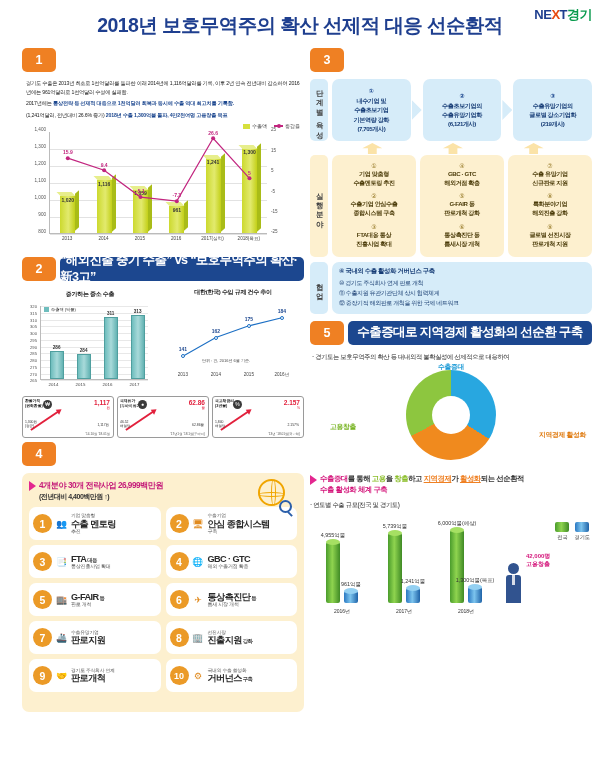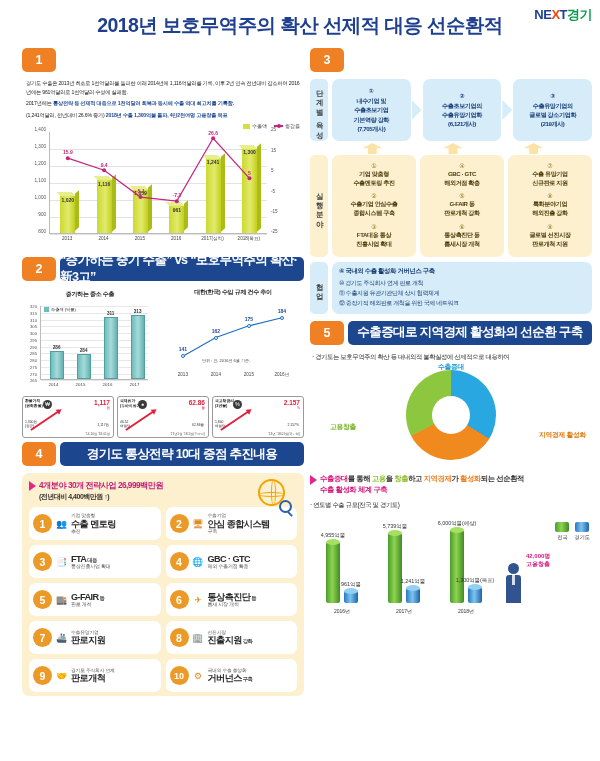--- a/index.html
+++ b/index.html
@@ -125,21 +125,21 @@
   .impl-col{flex:1;background:#fdf0cf;border-radius:7px;padding:4px 2px;text-align:center;}
   .impl-item{margin:3px 0 5px;}
   .impl-item .n{font-size:6px;color:#8a6b12;}
   .impl-item .l{font-size:6.1px;font-weight:bold;color:#4a3a08;line-height:1.5;letter-spacing:-.4px;}
   .coop-row{display:flex;gap:4px;margin-top:5px;}
   .coop-box{flex:1;background:#d6ecf9;border-radius:7px;padding:5px 7px;}
   .coop-title{font-size:6.4px;font-weight:bold;color:#153b75;margin-bottom:3px;letter-spacing:-.4px;}
   .coop-li{font-size:6px;color:#1b3f73;line-height:1.65;letter-spacing:-.4px;}
 
   
-  .s4-body{background:#fdf0cf;border-radius:7px;padding:7px 7px 4px;position:relative;}
+  .s4-body{background:#fdf0cf;border-radius:7px;padding:7px 7px 20px;position:relative;}
   .s4-banner{position:relative;padding-left:10px;margin-bottom:5px;}
   .s4-banner .tri{position:absolute;left:0;top:1px;width:0;height:0;border-left:7px solid #e3268f;border-top:5px solid transparent;border-bottom:5px solid transparent;}
   .s4-l1{font-size:8.2px;font-weight:bold;color:#c51c7a;letter-spacing:-.5px;}
   .s4-l2{font-size:7px;font-weight:bold;color:#333;letter-spacing:-.5px;margin-top:1px;}
   .globe{position:absolute;right:12px;top:6px;width:34px;height:34px;}
   .globe .g{position:absolute;left:0;top:0;width:27px;height:27px;border-radius:50%;border:2px solid #f0a500;}
   .globe .g::before{content:"";position:absolute;left:11px;top:-2px;width:3px;height:27px;border-left:1.6px solid #f0a500;border-right:1.6px solid #f0a500;border-radius:50%;}
   .globe .g::after{content:"";position:absolute;left:-2px;top:11px;width:27px;height:3px;border-top:1.6px solid #f0a500;border-bottom:1.6px solid #f0a500;border-radius:50%;}
   .globe .mg{position:absolute;right:0;bottom:0;width:13px;height:13px;border-radius:50%;border:2px solid #2b5faa;}
   .globe .mgh{position:absolute;right:-1px;bottom:-2px;width:6px;height:2px;background:#2b5faa;transform:rotate(45deg);}
@@ -164,21 +164,21 @@
   .donut::after{content:"";position:absolute;left:26px;top:26px;width:38px;height:38px;border-radius:50%;background:#fff;}
   .dlab{position:absolute;font-size:6.8px;font-weight:bold;letter-spacing:-.3px;}
   .dl-top{left:0;right:0;top:-2px;text-align:center;color:#1c9ad6;}
   .dl-r{right:6px;top:66px;color:#e07c12;}
   .dl-l{left:20px;top:58px;color:#7ab526;}
   .s5-banner{position:relative;padding-left:10px;margin-top:2px;}
   .s5-banner .tri{position:absolute;left:0;top:1px;width:0;height:0;border-left:7px solid #e3268f;border-top:5px solid transparent;border-bottom:5px solid transparent;}
   .s5-bl1{font-size:7.4px;font-weight:bold;letter-spacing:-.45px;line-height:1.45;color:#333;}
   .s5-bl1 .pk{color:#d4147a;}
   .s5-bl1 .gr{color:#8bbe2a;}
-  .s5-bl1 .or{color:#ef8023;}
+  .s5-bl1 .or{color:#ef8023;text-decoration:underline;}
   .chart5-title{font-size:6.3px;color:#222;margin-top:5px;letter-spacing:-.35px;}
   .chart5{position:relative;height:105px;}
   .cyl{position:absolute;bottom:12px;border-radius:2px;}
   .cyl.green{background:linear-gradient(to right,#4a9c2c 0%,#8fd44f 45%,#3f8a25 100%);}
   .cyl.blue{background:linear-gradient(to right,#2a78c2 0%,#7cc4ee 45%,#1f63a8 100%);}
   .cyl .cap{position:absolute;left:0;top:-3px;width:100%;height:6px;border-radius:50%;}
   .cyl.green .cap{background:#a6e063;}
   .cyl.blue .cap{background:#93d0f2;}
   .c5lab{position:absolute;font-size:5.4px;color:#333;transform:translateX(-50%);white-space:nowrap;}
   .c5x{position:absolute;bottom:1px;font-size:5px;color:#333;transform:translateX(-50%);}
@@ -286,21 +286,21 @@
             <span style="left: 54.5px;">2014</span>
             <span style="left: 90.8333px;">2015</span>
             <span style="left: 127.167px;">2016</span>
             <span style="left: 163.5px;">2017(실적)</span>
             <span style="left: 199.833px;">2018(목표)</span>
           </div>
       </div>
 
       <div class="sec-head" style="margin-top:6px">
         <div class="sec-num">2</div>
-        <div class="sec-title">“증가하는 중기 수출” vs “보호무역주의 확산·新3고”</div>
+        <div class="sec-title">“해외진출 중기 수출” vs “보호무역주의 확산·新3고”</div>
       </div>
       <div class="s2-wrap">
         <div class="chart2">
           <div class="s2-sub" style="position:absolute;top:-10px;left:0;right:0">증가하는 중소 수출</div>
           <div class="yl" id="c2-yl">
               <span style="top: 0px;">320</span>
               <span style="top: 6.72727px;">315</span>
               <span style="top: 13.4545px;">310</span>
               <span style="top: 20.1818px;">305</span>
               <span style="top: 26.9091px;">300</span>
@@ -395,21 +395,20 @@
               <div class="arrow-up"></div>
               <div class="lo">1,840<br>배럴당</div>
               <div class="hi">2.157%</div>
               <div class="foot">‘13년   ‘18.01월(국고채)</div>
             </div>
           </div>
       </div>
 
       <div class="sec-head" style="margin-top:4px">
         <div class="sec-num">4</div>
-        <div class="sec-title">경기도 통상전략 10대 중점 추진내용</div>
       </div>
       <div class="s4-body">
         <div class="s4-banner">
           <div class="tri"></div>
           <div class="s4-l1">4개분야 30개 전략사업 26,999백만원</div>
           <div class="s4-l2">(전년대비 4,400백만원 ↑)</div>
         </div>
         <div class="globe">
           <div class="g"></div>
           <div class="mg"></div>

